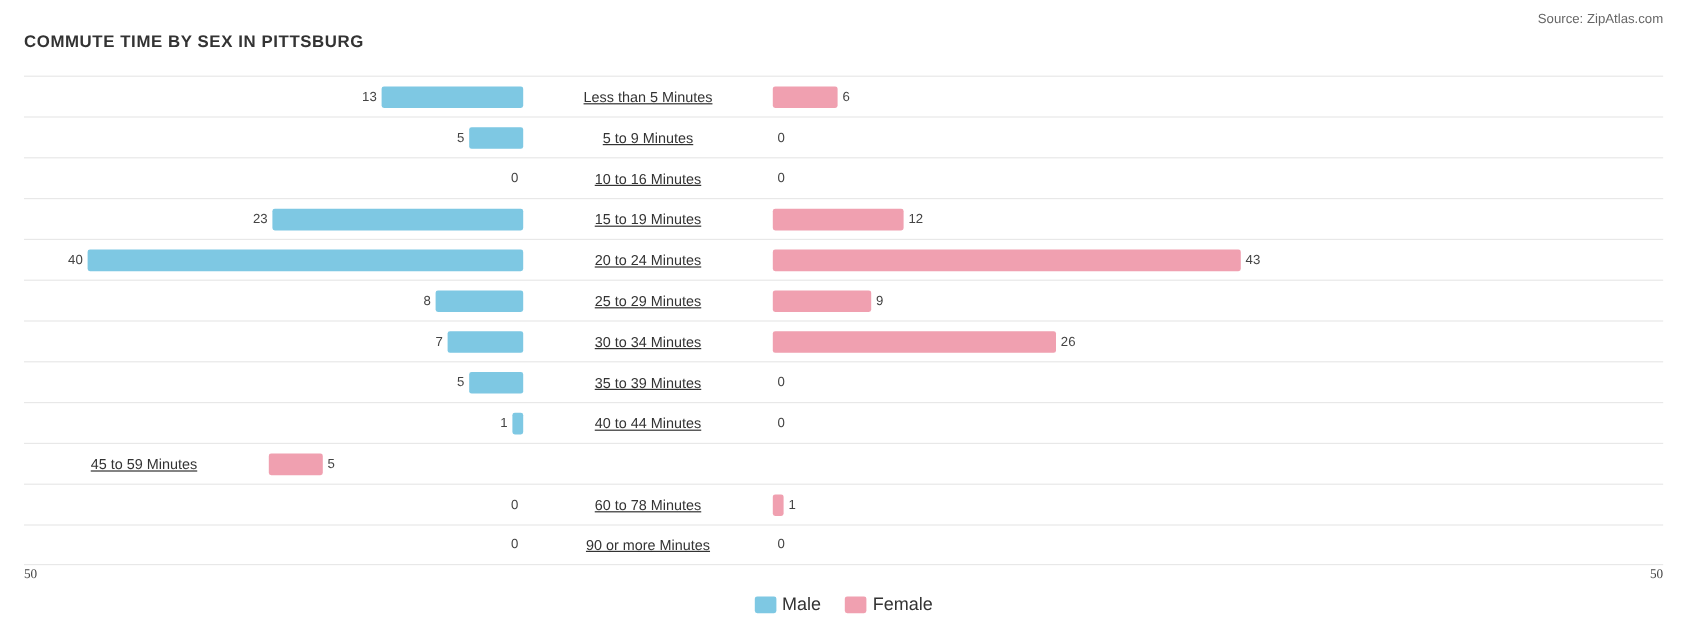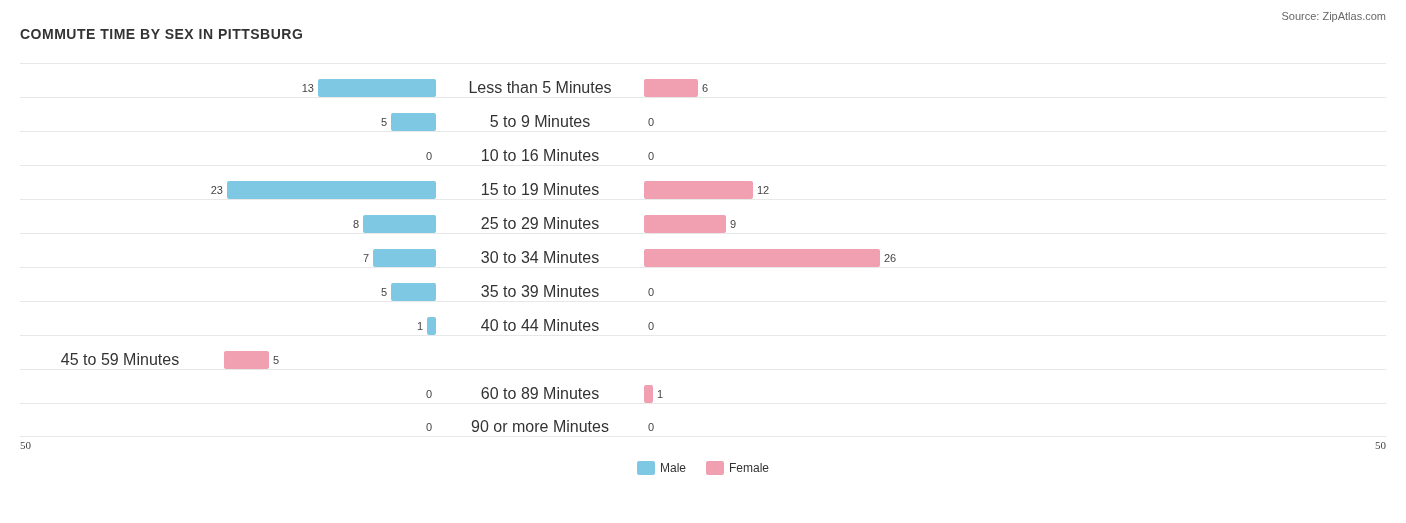--- a/index.html
+++ b/index.html
@@ -23,21 +23,21 @@
       font-size: 11px;
       color: #666;
       margin-bottom: 4px;
     }
     .chart-area {
       position: relative;
       width: 100%;
     }
     .row {
       display: flex;
-      align-items: flex-end;
+      align-items: center;
       height: 34px;
       border-top: 1px solid #e8e8e8;
     }
     .row:last-child {
       border-bottom: 1px solid #e8e8e8;
     }
     .bar-left-container {
       display: flex;
       align-items: center;
       justify-content: flex-end;
@@ -54,24 +54,25 @@
     }
     .val-left {
       font-size: 11px;
       color: #444;
       margin-right: 4px;
       white-space: nowrap;
     }
     .label-center {
       width: 200px;
       text-align: center;
-      font-size: 16px;
+      font-size: 12px;
       color: #333;
       flex-shrink: 0;
       padding: 0 6px;
+      text-decoration: underline;
     }
     .bar-right-container {
       display: flex;
       align-items: center;
       justify-content: flex-start;
       width: 420px;
       padding-left: 4px;
     }
     .bar-right {
       height: 18px;
@@ -83,21 +84,21 @@
       color: #444;
       margin-left: 4px;
       white-space: nowrap;
     }
     .legend {
       display: flex;
       justify-content: center;
       align-items: flex-end;
       gap: 20px;
       margin-top: 8px;
-      font-size: 12px;
+      font-size: 15px;
       color: #333;
     }
     .legend-item {
       display: flex;
       align-items: center;
       gap: 5px;
     }
     .legend-swatch {
       width: 18px;
       height: 14px;
@@ -158,20 +159,31 @@
       <div class="bar-left" style="width:209px; background:#7ec8e3;"></div>
     </div>
     <div class="label-center">15 to 19 Minutes</div>
     <div class="bar-right-container">
       <div class="bar-right" style="width:109px; background:#f0a0b0;"></div>
       <span class="val-right">12</span>
     </div>
   </div>
     <div class="row">
     <div class="bar-left-container">
+      <span class="val-left">40</span>
+      <div class="bar-left" style="width:363px; background:#7ec8e3;"></div>
+    </div>
+    <div class="label-center">20 to 24 Minutes</div>
+    <div class="bar-right-container">
+      <div class="bar-right" style="width:390px; background:#f0a0b0;"></div>
+      <span class="val-right">43</span>
+    </div>
+  </div>
+    <div class="row">
+    <div class="bar-left-container">
       <span class="val-left">8</span>
       <div class="bar-left" style="width:73px; background:#7ec8e3;"></div>
     </div>
     <div class="label-center">25 to 29 Minutes</div>
     <div class="bar-right-container">
       <div class="bar-right" style="width:82px; background:#f0a0b0;"></div>
       <span class="val-right">9</span>
     </div>
   </div>
     <div class="row">
@@ -212,21 +224,21 @@
     <div class="bar-right-container">
       <div class="bar-right" style="width:45px; background:#f0a0b0;"></div>
       <span class="val-right">5</span>
     </div>
   </div>
     <div class="row">
     <div class="bar-left-container">
       <span class="val-left">0</span>
       <div class="bar-left" style="width:0px; background:#7ec8e3;"></div>
     </div>
-    <div class="label-center">60 to 89 Minutes</div>
+    <div class="label-center">60 to 78 Minutes</div>
     <div class="bar-right-container">
       <div class="bar-right" style="width:9px; background:#f0a0b0;"></div>
       <span class="val-right">1</span>
     </div>
   </div>
     <div class="row">
     <div class="bar-left-container">
       <span class="val-left">0</span>
       <div class="bar-left" style="width:0px; background:#7ec8e3;"></div>
     </div>

